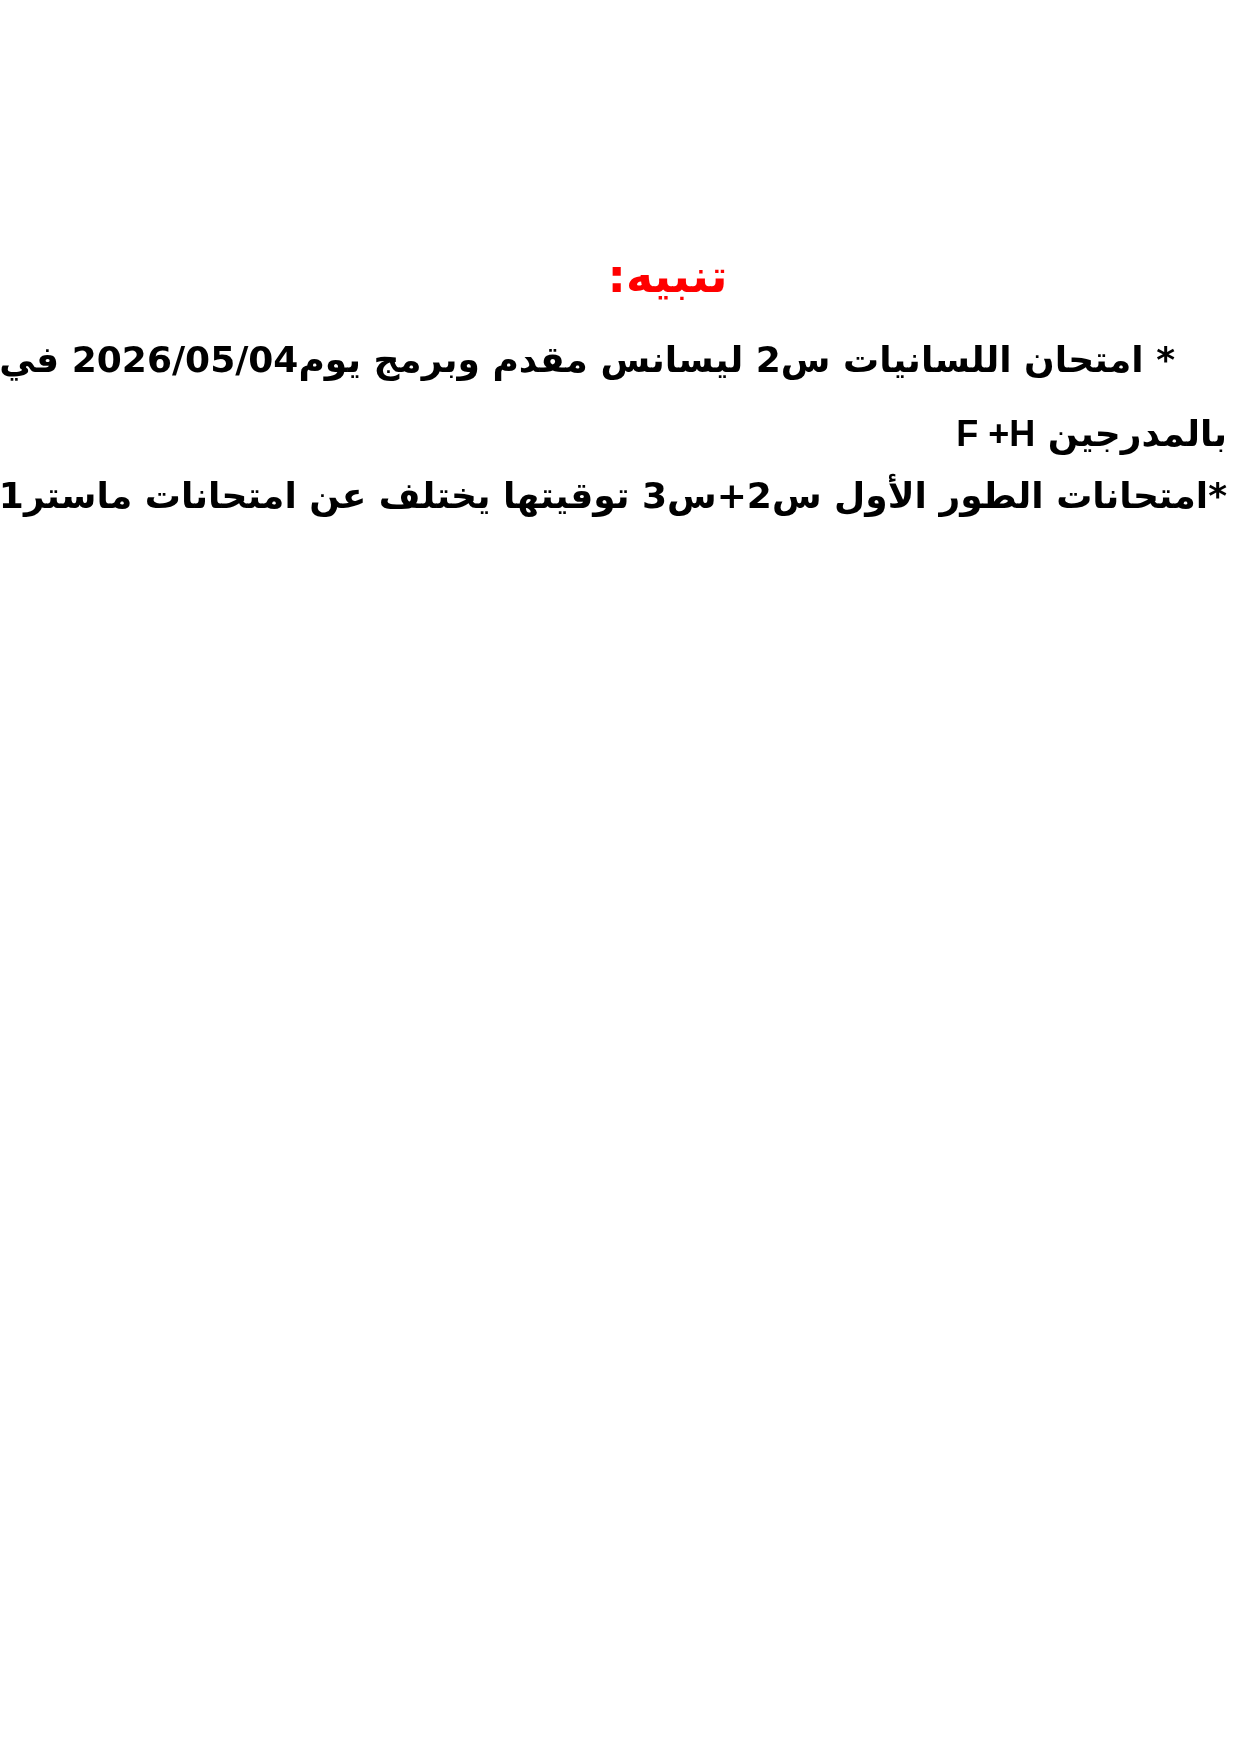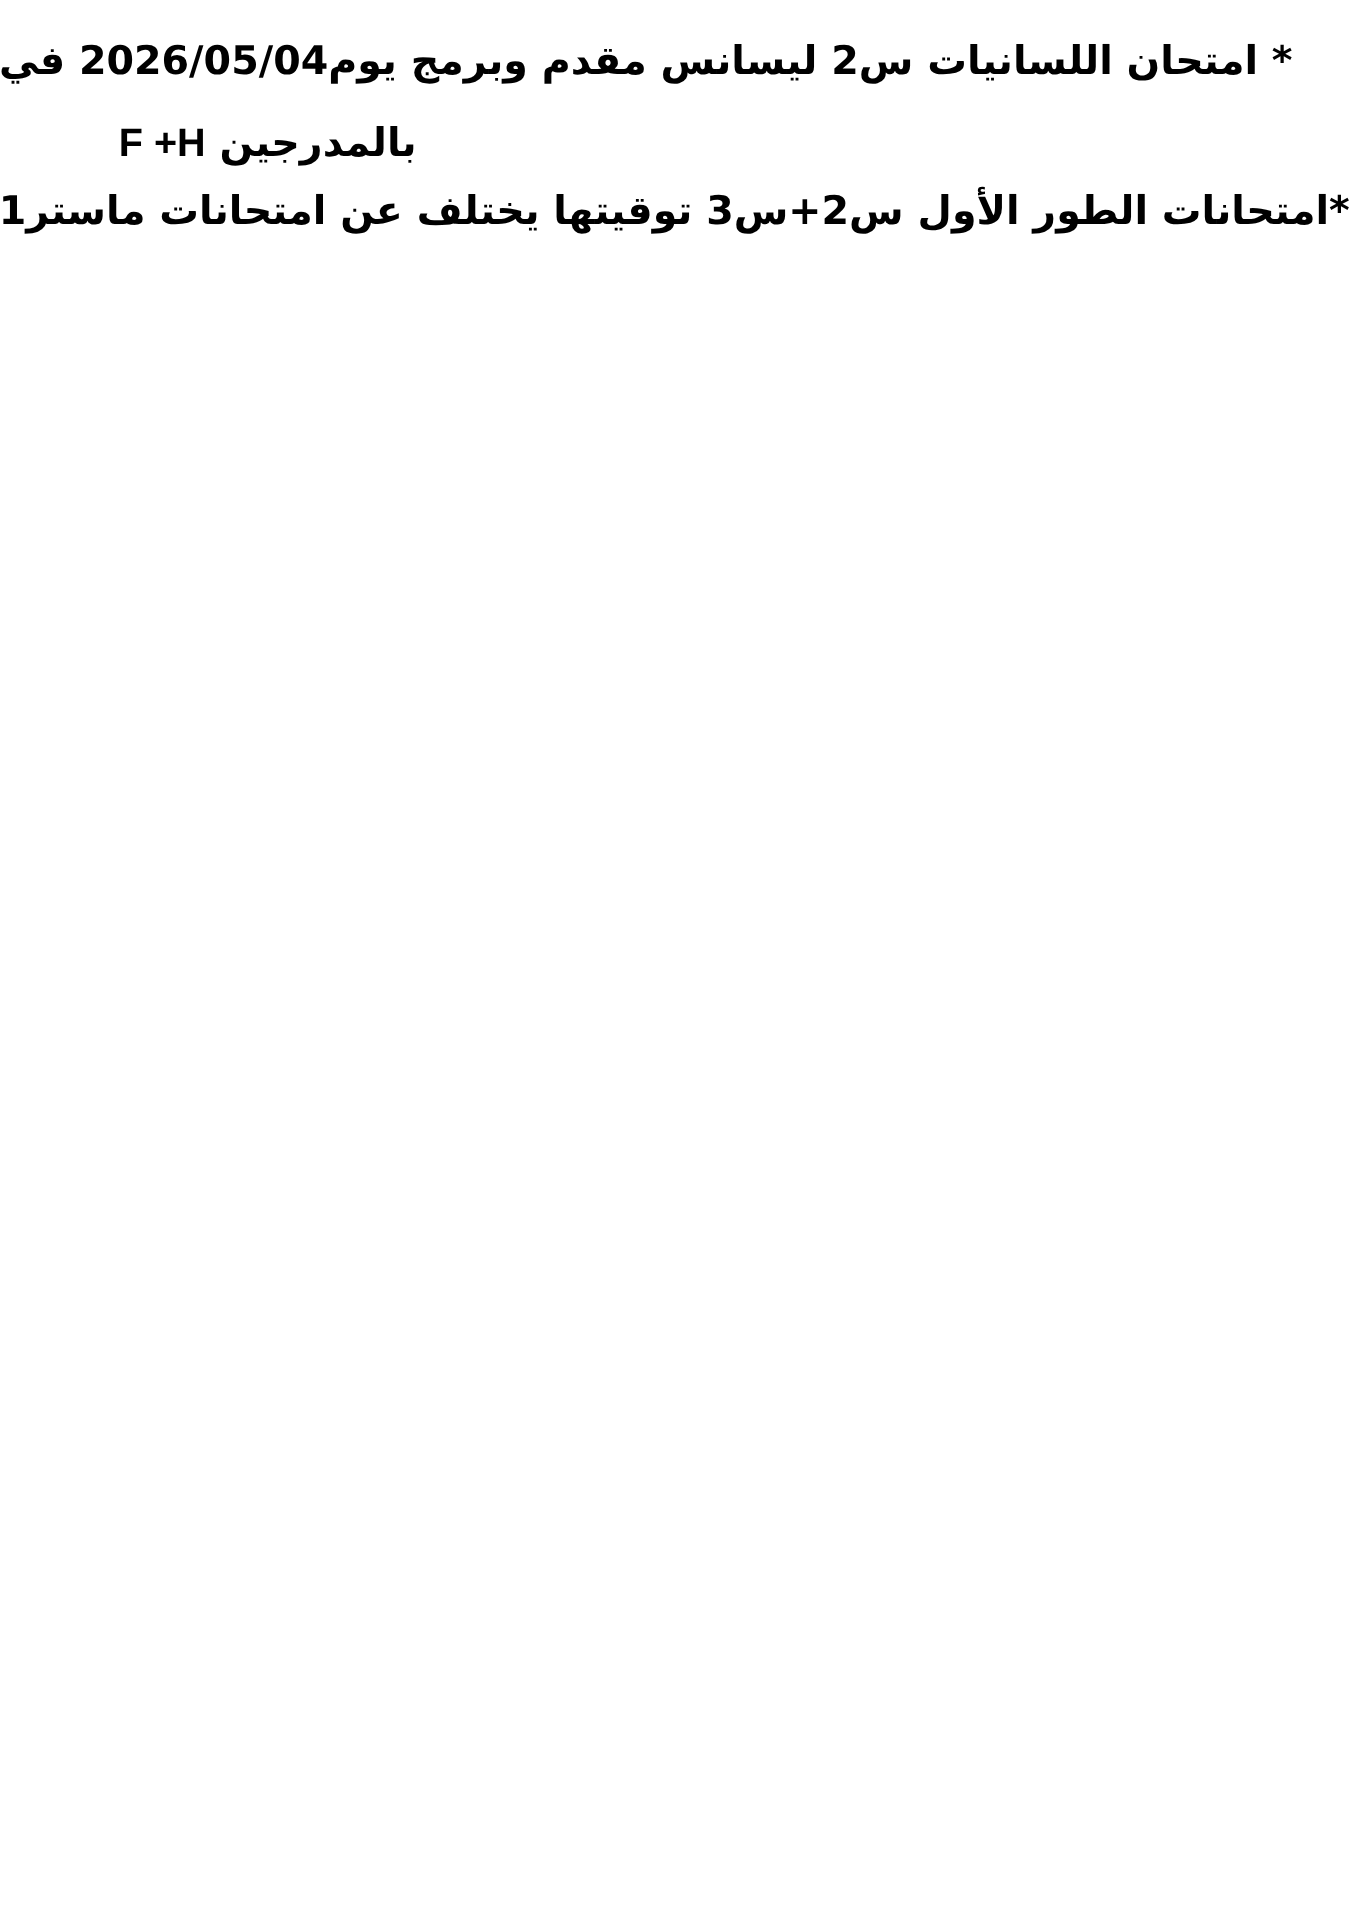--- a/index.html
+++ b/index.html
@@ -39,36 +39,37 @@
   .line-justify {
     text-align: justify;
     text-align-last: justify;
   }
   .p1-line1 {
     margin-top: 28px;
     text-indent: 52px; 
   }
   .p1-line2 {
     margin-top: 18px;
-    text-align: left;
+    text-align: right;
   }
   .p2-line {
     margin-top: 6px;
   }
   .latin-run {
     font-family: "Liberation Sans", sans-serif;
     font-weight: bold;
   }
 </style>
 </head>
 <body>
 
 <div class="page">
   <div class="content">
 
+    <div class="notice-heading">تنبيه:</div>
 
     <div class="body-line line-justify p1-line1">* امتحان اللسانيات  س2 ليسانس مقدم وبرمج يوم2026/05/04 في الساعة التاسعة</div>
 
     <div class="body-line p1-line2"><span>بالمدرجين</span> <span class="latin-run">F +H</span></div>
 
     <div class="body-line line-justify p2-line">*امتحانات الطور الأول س2+س3 توقيتها يختلف عن امتحانات ماستر1+ س1ليسانس</div>
 
   </div>
 </div>
 

